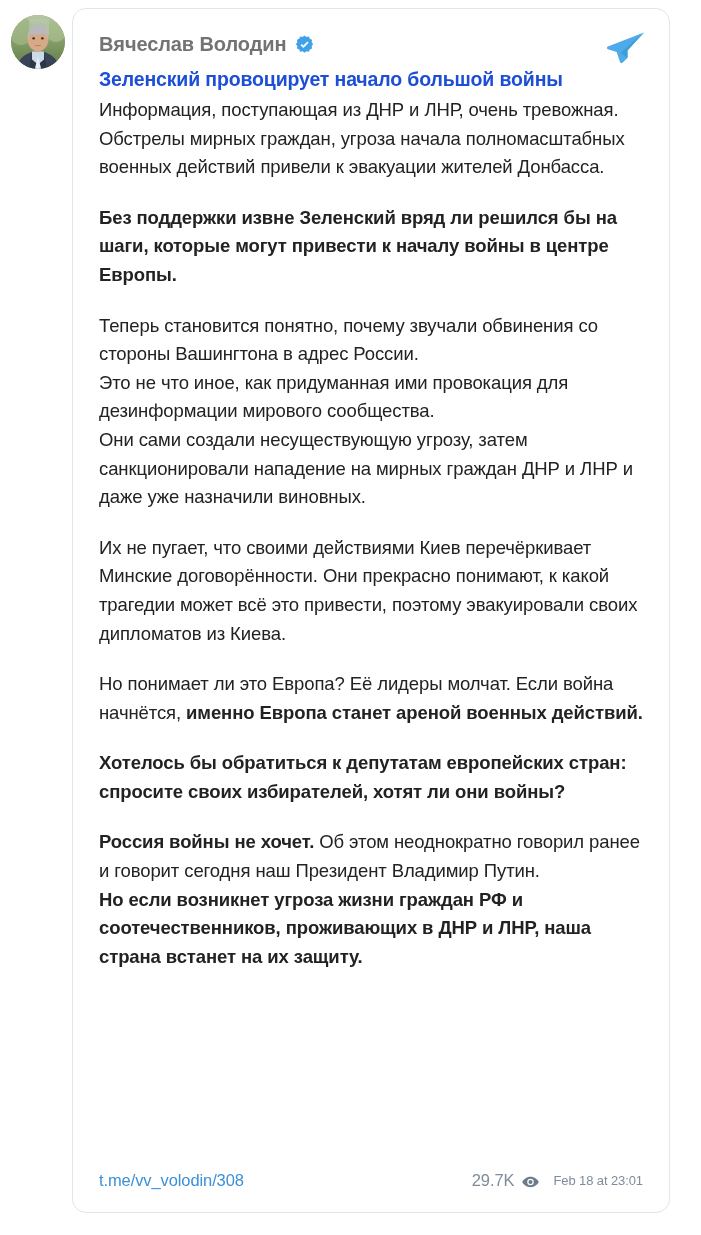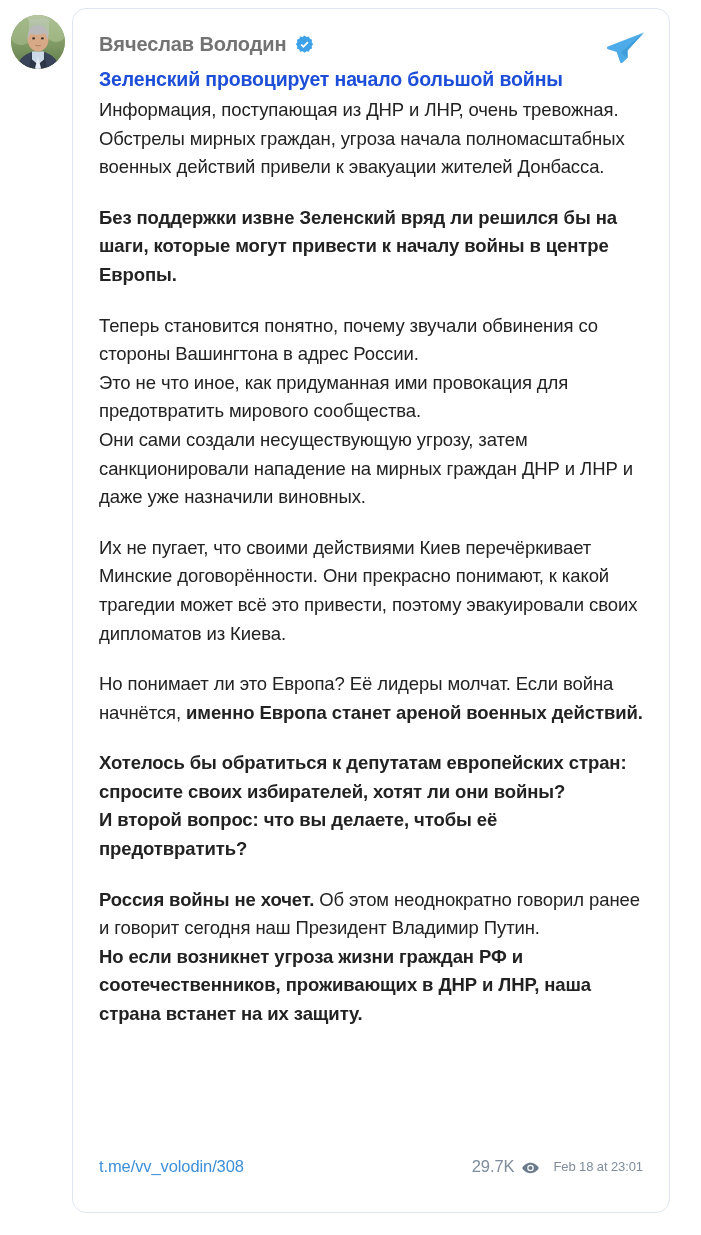--- a/index.html
+++ b/index.html
@@ -109,21 +109,21 @@
   }
   .para { margin: 0 0 22px 0; }
   .para:last-child { margin-bottom: 0; }
   .para.b { font-weight: bold; }
   .para .b { font-weight: bold; text-align: center; }
 
   .footer {
     position: absolute;
     left: 26px;
     right: 26px;
-    bottom: 36px;
+    bottom: 22px;
     display: flex;
     align-items: baseline;
     font-size: 16.5px;
   }
   .post-link {
     color: #3d8fd8;
     text-decoration: none;
     letter-spacing: -0.1px;
   }
   .footer-right {
@@ -169,24 +169,24 @@
             <path fill="#3f9ed8" d="M18.5 26.3l8.85 6.7-0.3-9.3 20.9-22.35c-0.25-0.25-0.65-0.35-1.05-0.15z"></path>
           </svg>
         </span>
       </div>
 
       <div class="post-title">Зеленский провоцирует начало большой войны</div>
 
       <div class="post-body">
           <div class="para"><span>Информация, поступающая из ДНР и ЛНР, очень тревожная.</span><br><span>Обстрелы мирных граждан, угроза начала полномасштабных военных действий привели к эвакуации жителей Донбасса.</span></div>
           <div class="para b"><span>Без поддержки извне Зеленский вряд ли решился бы на шаги, которые могут привести к началу войны в центре Европы.</span></div>
-          <div class="para"><span>Теперь становится понятно, почему звучали обвинения со стороны Вашингтона в адрес России.</span><br><span>Это не что иное, как придуманная ими провокация для предотвратить мирового сообщества.</span><br><span>Они сами создали несуществующую угрозу, затем санкционировали нападение на мирных граждан ДНР и ЛНР и даже уже назначили виновных.</span></div>
+          <div class="para"><span>Теперь становится понятно, почему звучали обвинения со стороны Вашингтона в адрес России.</span><br><span>Это не что иное, как придуманная ими провокация для дезинформации мирового сообщества.</span><br><span>Они сами создали несуществующую угрозу, затем санкционировали нападение на мирных граждан ДНР и ЛНР и даже уже назначили виновных.</span></div>
           <div class="para"><span>Их не пугает, что своими действиями Киев перечёркивает Минские договорённости. Они прекрасно понимают, к какой трагедии может всё это привести, поэтому эвакуировали своих дипломатов из Киева.</span></div>
           <div class="para"><span>Но понимает ли это Европа? Её лидеры молчат. Если война начнётся, </span><span class="b">именно Европа станет ареной военных действий.</span></div>
-          <div class="para b"><span>Хотелось бы обратиться к депутатам европейских стран: спросите своих избирателей, хотят ли они войны?</span><br><span>И второй вопрос: что вы делаете, чтобы её предотвратить?</span></div>
+          <div class="para b"><span>Хотелось бы обратиться к депутатам европейских стран: спросите своих избирателей, хотят ли они войны?</span><br></div>
           <div class="para"><span class="b">Россия войны не хочет.</span><span> Об этом неоднократно говорил ранее и говорит сегодня наш Президент Владимир Путин.</span><br><span class="b">Но если возникнет угроза жизни граждан РФ и соотечественников, проживающих в ДНР и ЛНР, наша страна встанет на их защиту.</span></div>
         </div>
 
       <div class="footer">
         <a class="post-link" href="#">t.me/vv_volodin/308</a>
         <span class="footer-right">
           <span class="view-count">29.7K</span>
           <span class="eye-icon">
             <svg viewBox="0 0 24 16">
               <path fill="#6b7b8c" d="M12 0.6C6.6 0.6 2 4.4 0.3 8c1.7 3.6 6.3 7.4 11.7 7.4S21.9 11.6 23.7 8C21.9 4.4 17.4 0.6 12 0.6z"></path>

